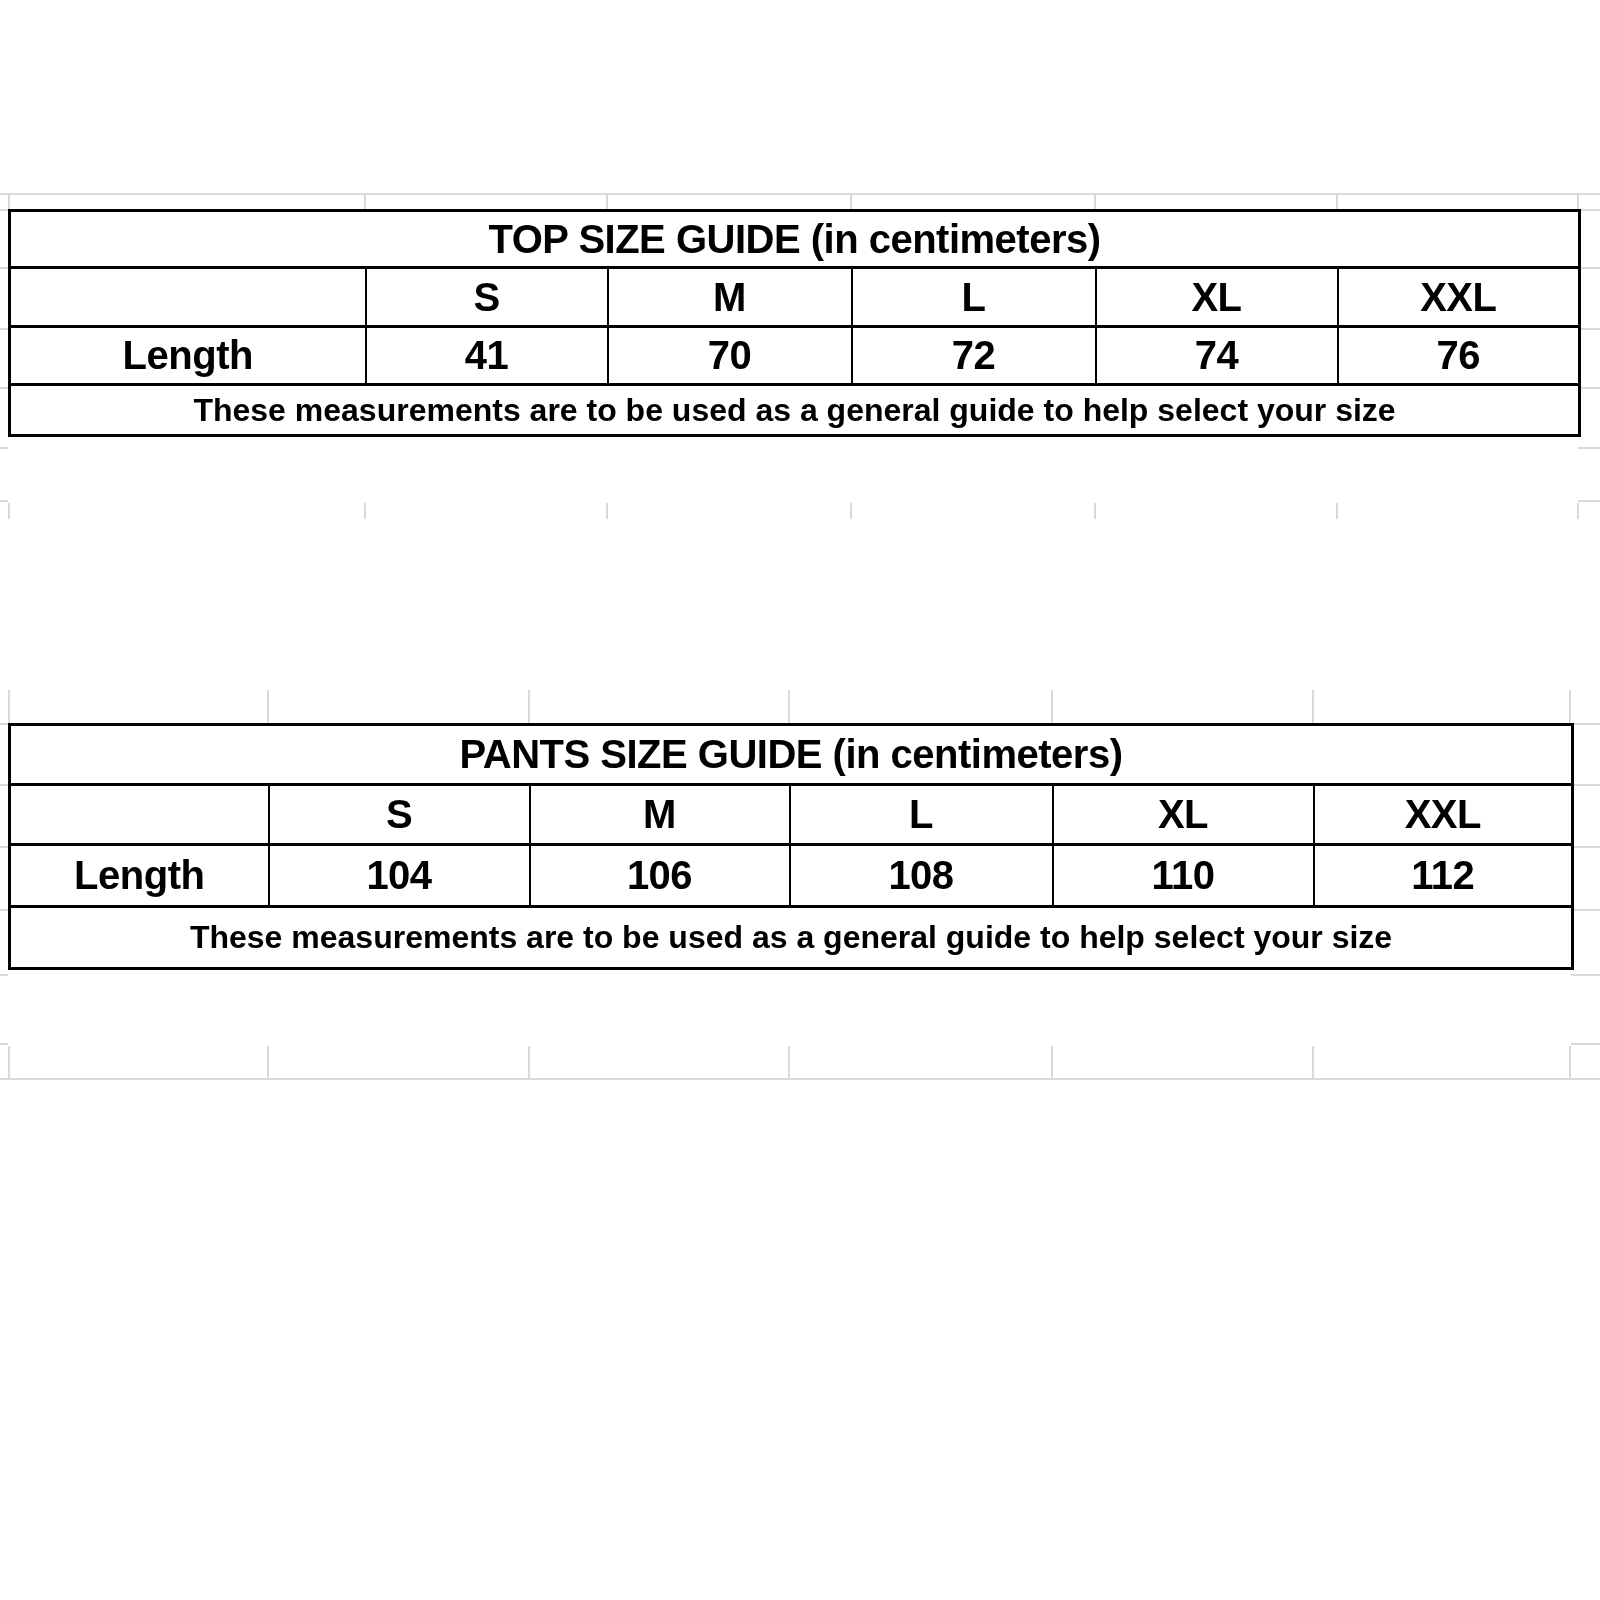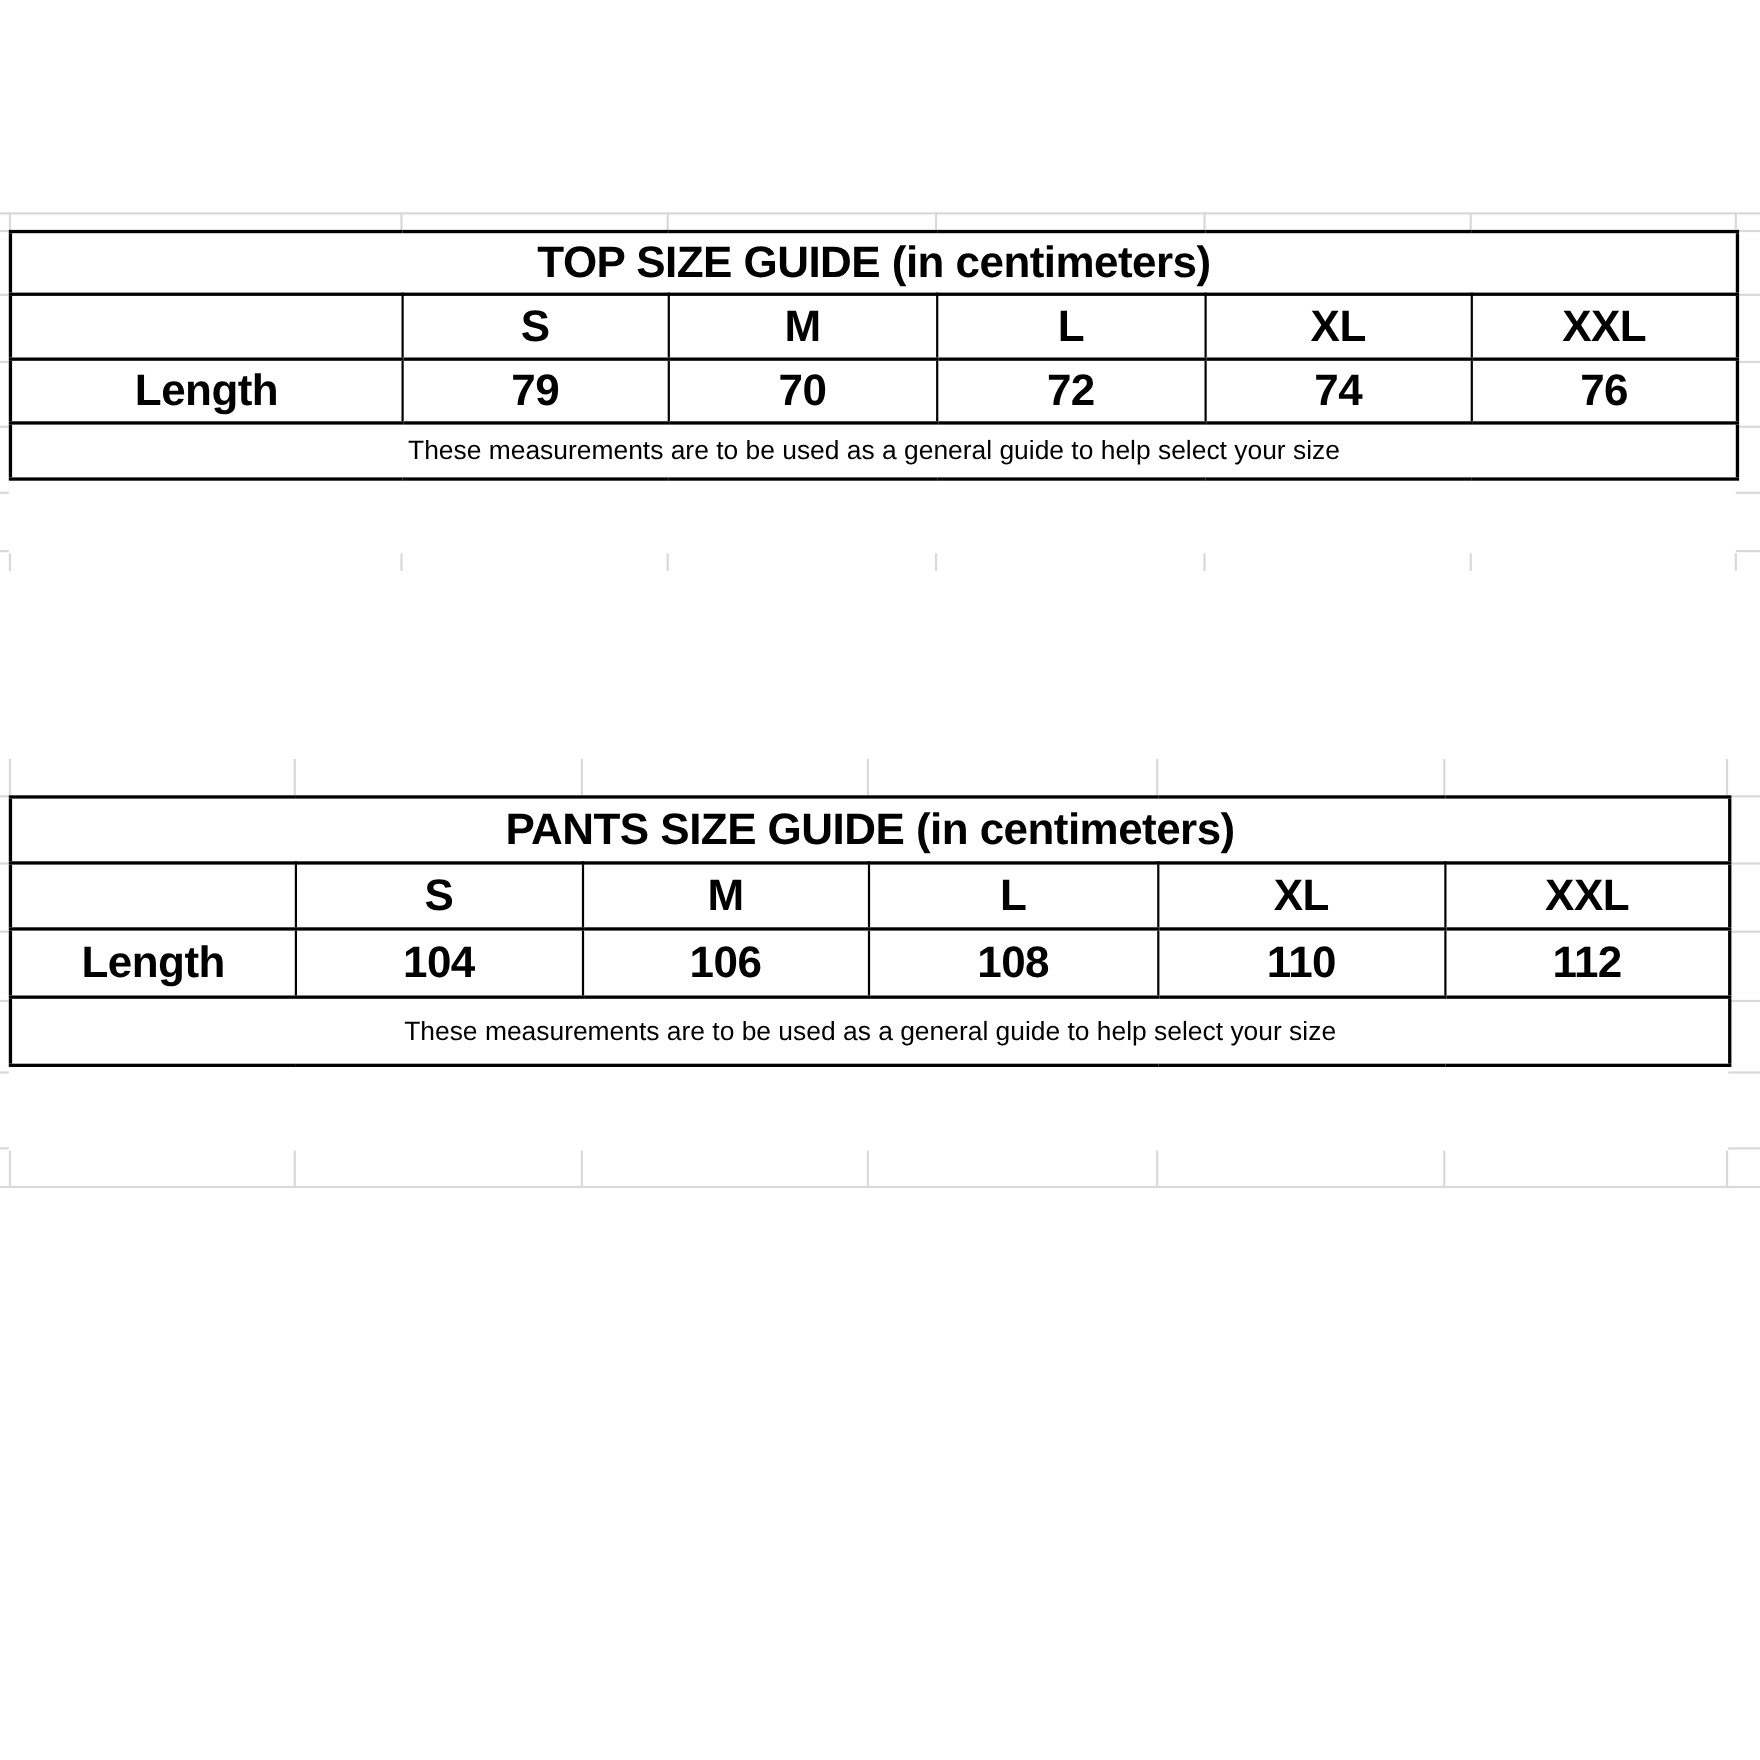--- a/index.html
+++ b/index.html
@@ -41,22 +41,22 @@
     font-weight: bold;
     font-size: 40px;
     letter-spacing: -0.5px;
   }
   td.header-cell, td.label-cell, td.num-cell {
     font-weight: bold;
     font-size: 40px;
     letter-spacing: -0.5px;
   }
   td.foot-cell {
-    font-weight: normal;
-    font-size: 24px;
+    font-weight: bold;
+    font-size: 32px;
   }
 </style>
 </head>
 <body>
 
 <div id="canvas">
 
   <div id="grid-layer">
       <div class="gridline h" style="left: 0px; top: 193px; width: 1600px; height: 2px; background: rgb(217, 217, 217);"></div>
       <div class="gridline h" style="left: 0px; top: 1078px; width: 1600px; height: 2px; background: rgb(217, 217, 217);"></div>
@@ -130,21 +130,21 @@
       <tr style="height:59px">
         <td class="header-cell"></td>
         <td class="header-cell">S</td>
         <td class="header-cell">M</td>
         <td class="header-cell">L</td>
         <td class="header-cell">XL</td>
         <td class="header-cell">XXL</td>
       </tr>
       <tr style="height:58px">
         <td class="label-cell">Length</td>
-        <td class="num-cell">79</td>
+        <td class="num-cell">41</td>
         <td class="num-cell">70</td>
         <td class="num-cell">72</td>
         <td class="num-cell">74</td>
         <td class="num-cell">76</td>
       </tr>
       <tr style="height:51px">
         <td class="foot-cell" colspan="6">These measurements are to be used as a general guide to help select your size</td>
       </tr>
     </tbody>
   </table>

